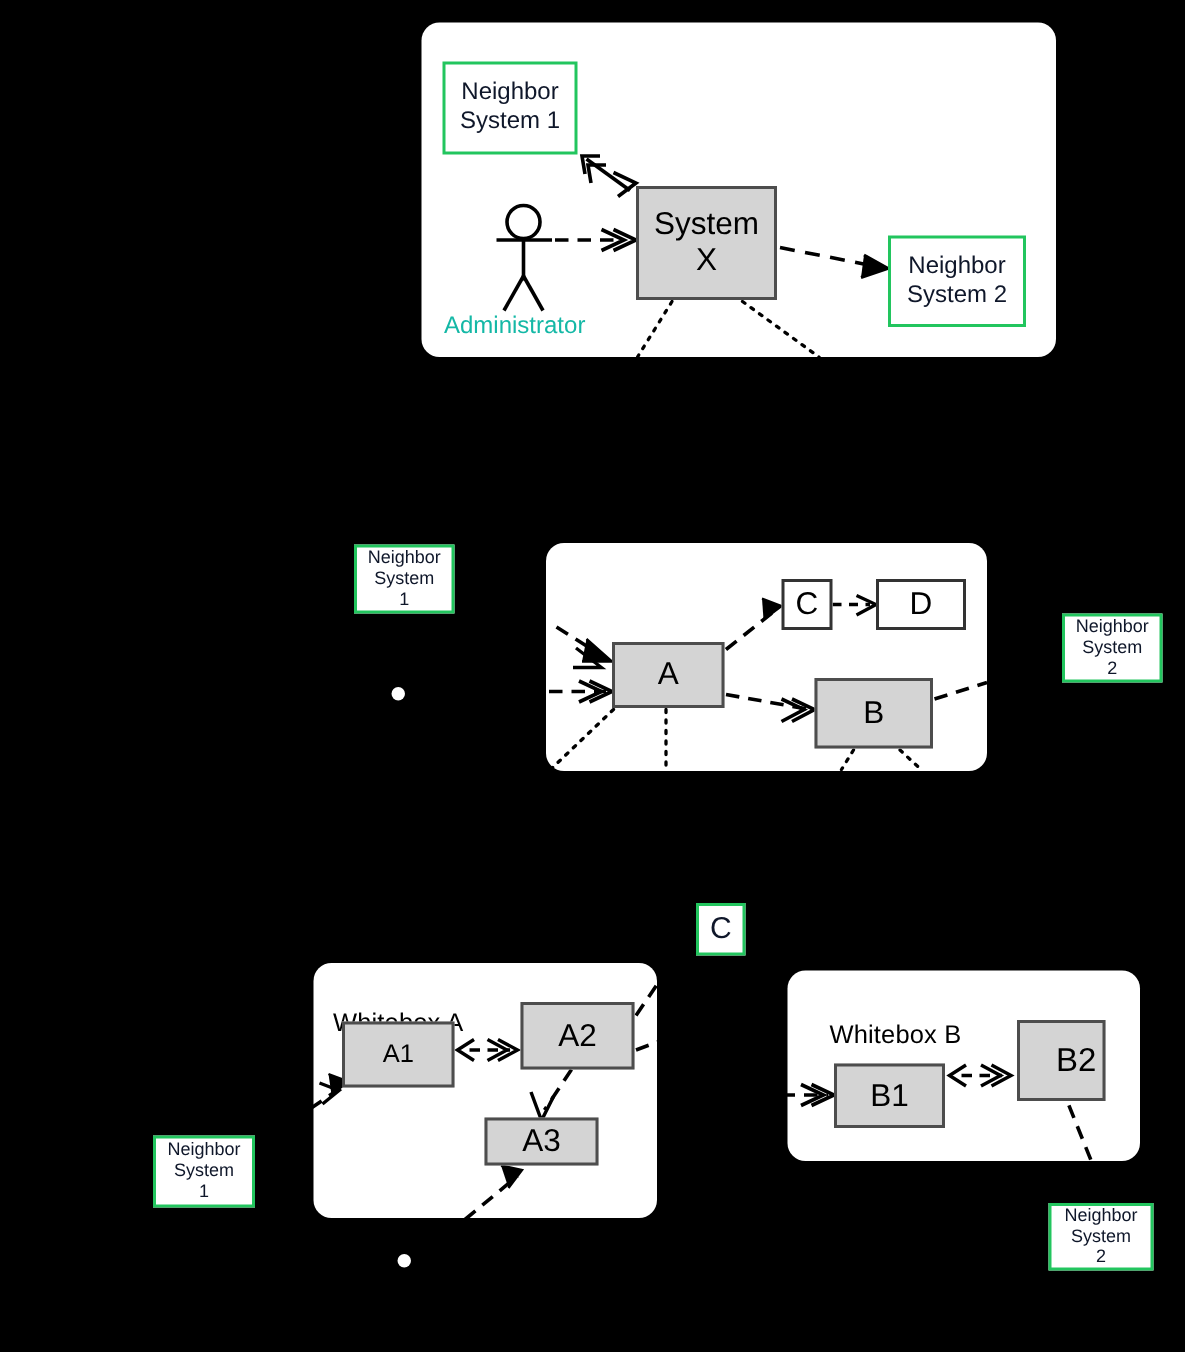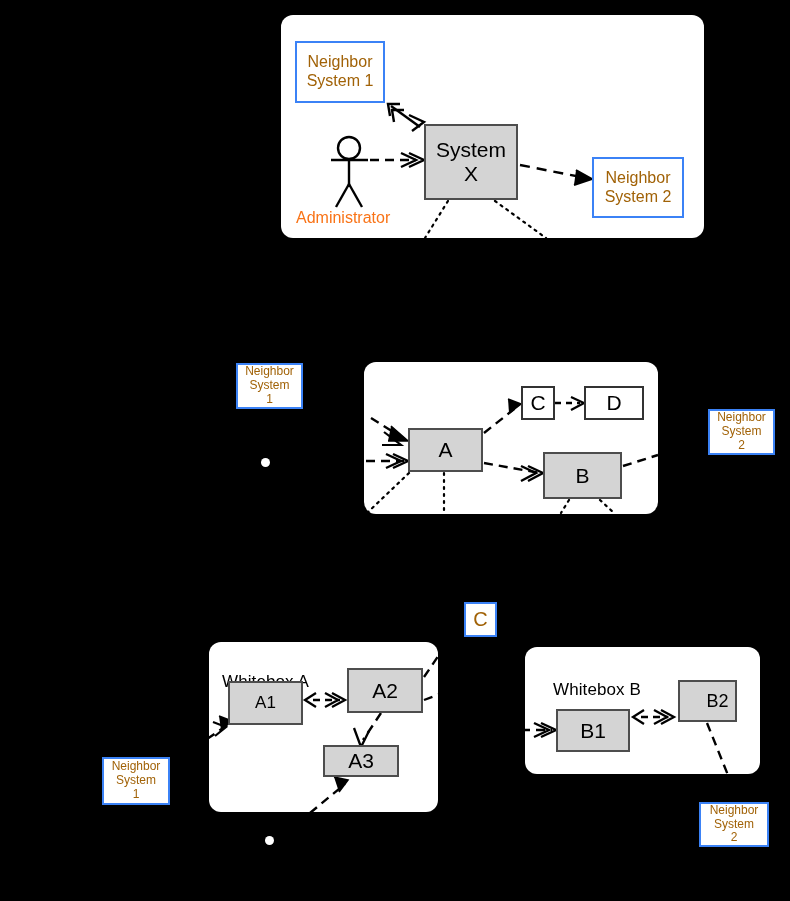--- a/index.html
+++ b/index.html
@@ -64,34 +64,34 @@
     display: flex;
     align-items: center;
     justify-content: center;
     color: #000000;
     text-align: center;
   }
   
   .ext {
     position: absolute;
     background: #ffffff;
-    border: 2px solid #3b82f6;
+    border: 2px solid #22c55e;
     box-sizing: border-box;
     display: flex;
     align-items: center;
     justify-content: center;
-    color: #a16207;
+    color: #0f172a;
     text-align: center;
     white-space: pre-line;
     line-height: 1.16;
   }
   
   .actor-label {
     position: absolute;
-    color: #f97316;
+    color: #14b8a6;
     font-size: 16px;
     white-space: nowrap;
   }
   .dot {
     position: absolute;
     width: 9px;
     height: 9px;
     border-radius: 50%;
     background: #ffffff;
   }
@@ -264,21 +264,21 @@
   </div>
 
   <div class="panel-title" style="left:537px; top:658px;margin-left:16px;">
     <span>Whitebox B</span>
   </div>
 
   <div class="comp" style="left:556px; top:709px; width:74px; height:43px; font-size:21px;text-align:center;">
     <span>B1</span>
   </div>
 
-  <div class="comp" style="left:678px; top:680px; width:59px; height:42px; font-size:18px;padding-left:20px;">
+  <div class="comp" style="left:678px; top:680px; width:59px; height:54px; font-size:22px;padding-left:20px;">
     <span>B2</span>
   </div>
 
   <div class="ext" style="left:102px; top:757px; width:68px; height:48px; font-size:12px;">
     <span>Neighbor
 System
 1</span>
   </div>
 
   <div class="dot" style="left:265px; top:836px;"></div>

